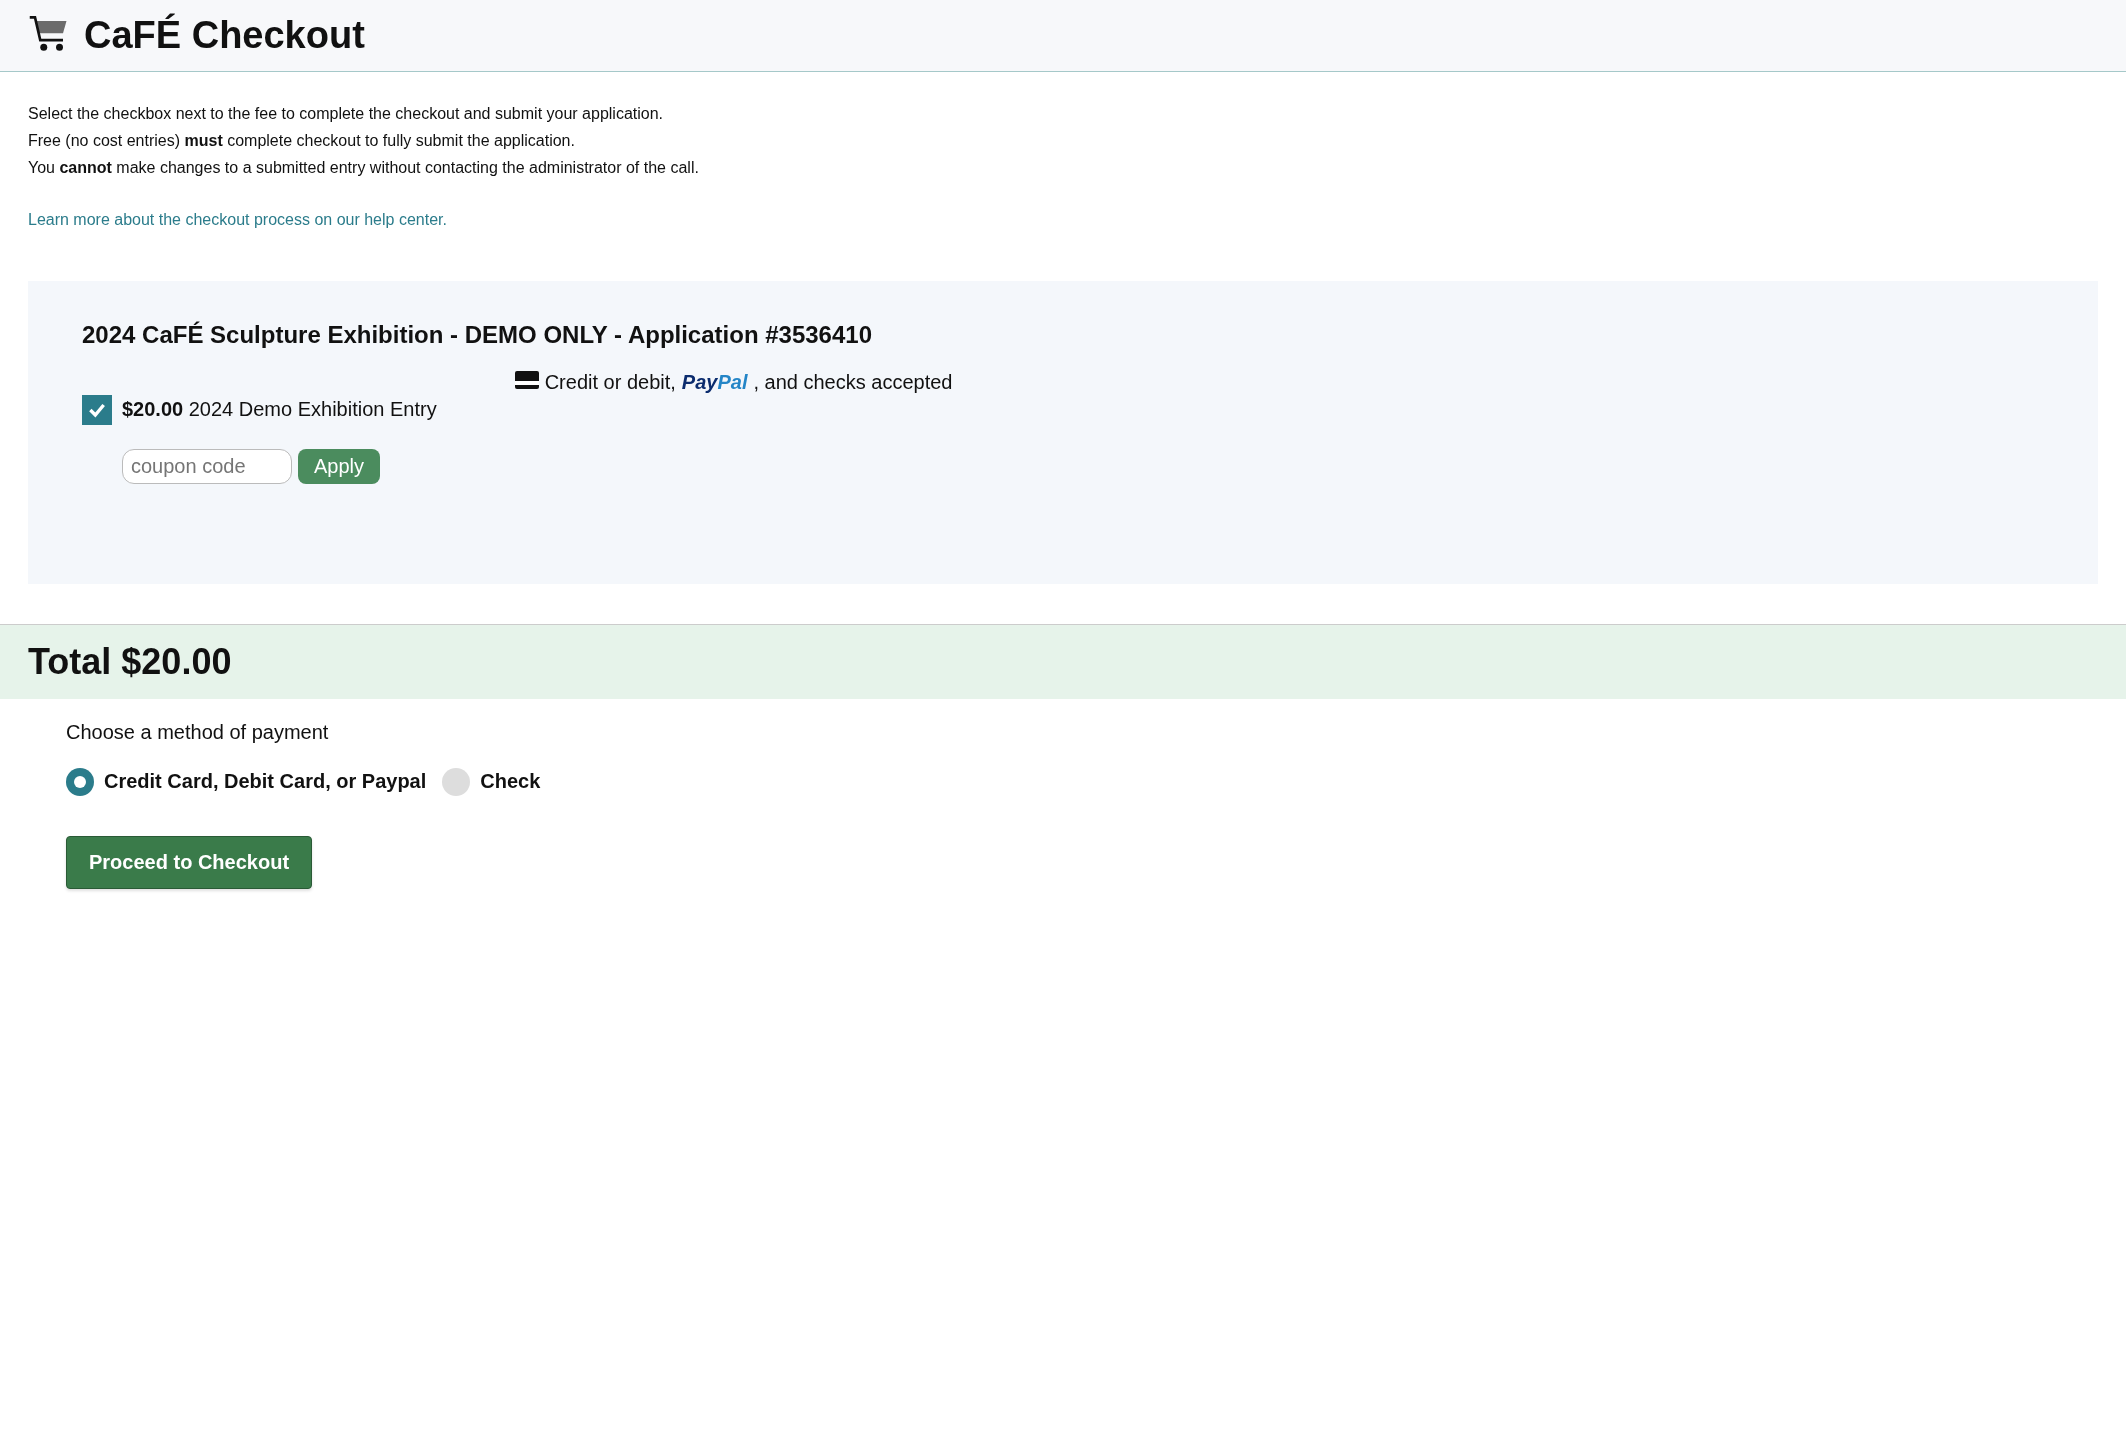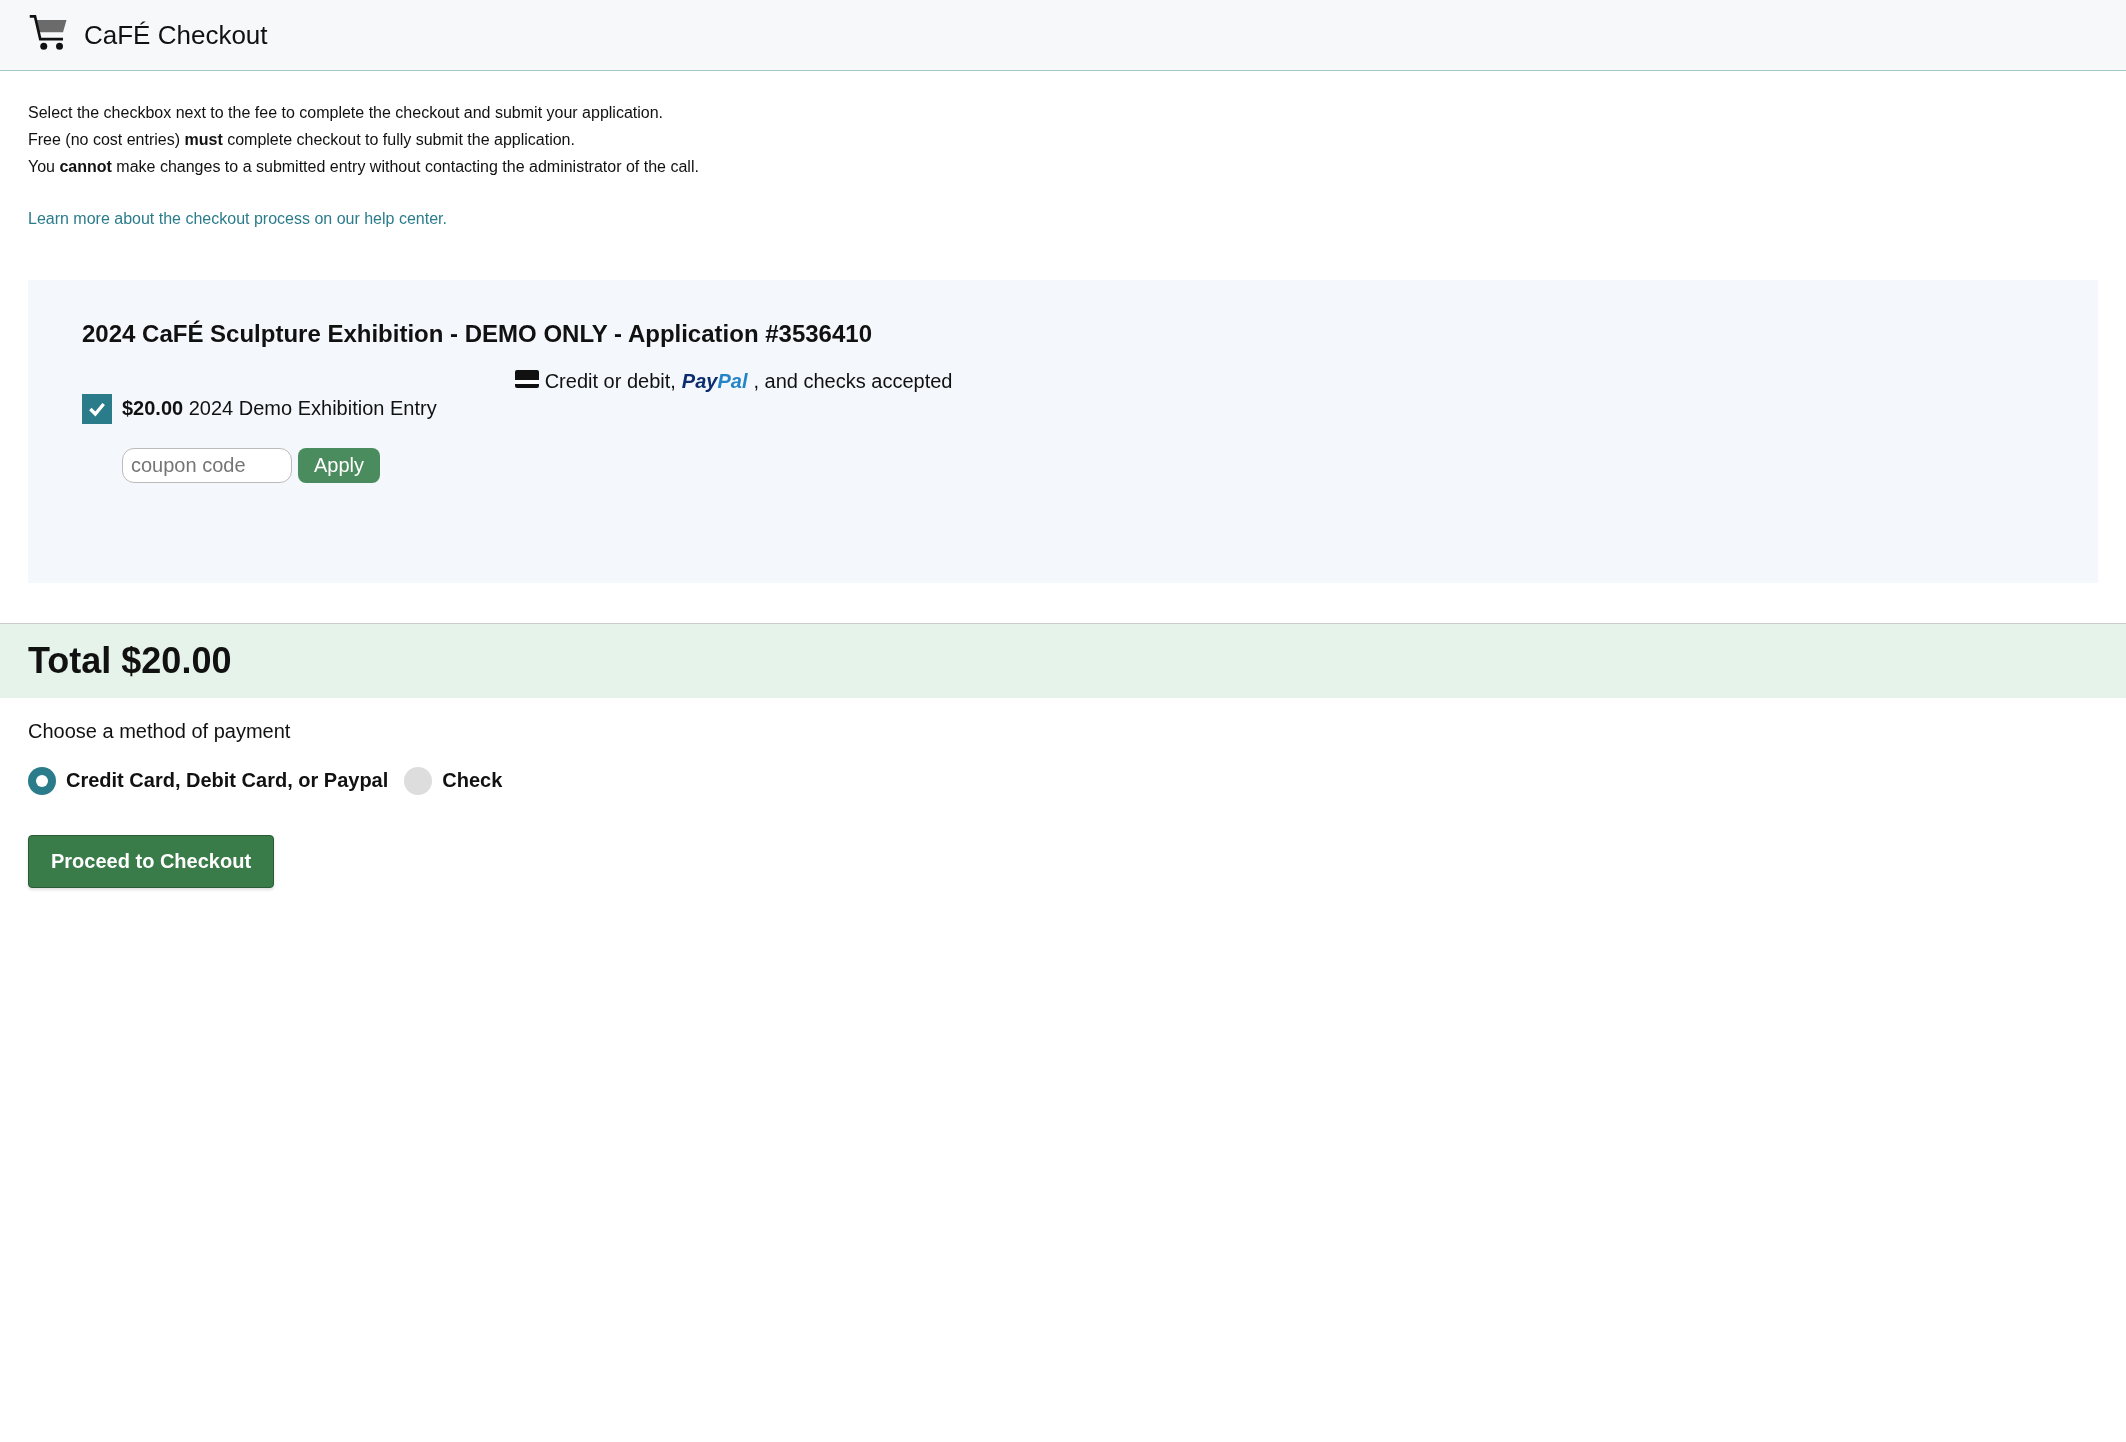--- a/index.html
+++ b/index.html
@@ -1,18 +1,18 @@
 <!DOCTYPE html>
 <html><head>
   <meta charset="utf-8">
   <style>
     * { box-sizing: border-box; margin: 0; padding: 0; }
     body { font-family: -apple-system, BlinkMacSystemFont, "Segoe UI", Helvetica, Arial, sans-serif; color: #111; }
     .header { background: #f7f8fa; border-bottom: 1px solid #a5c8c9; padding: 14px 28px; display: flex; align-items: center; gap: 14px; }
-    .header h1 { font-size: 26px; font-weight: 400; }
+    .header h1 { font-size: 38px; font-weight: 700; }
     .cart-icon { width: 42px; height: 38px; }
     .instructions { padding: 28px; font-size: 16px; line-height: 1.7; }
     .instructions p { margin: 0; }
     .link { color: #2b7c8b; text-decoration: none; display: inline-block; margin-top: 24px; }
     .cart-box { background: #f4f7fb; margin: 20px 28px 40px; padding: 40px 54px 100px; }
     .cart-box h2 { font-size: 24px; font-weight: 700; margin-bottom: 22px; }
     .fee-row { display: flex; align-items: flex-start; gap: 28px; }
     .fee-left { flex: 0 0 auto; display: flex; flex-direction: column; gap: 24px; margin-top: 24px; }
     .fee-top { display: flex; align-items: center; gap: 10px; font-size: 20px; }
     .checkbox { width: 30px; height: 30px; background: #2b7c8b; display: flex; align-items: center; justify-content: center; cursor: pointer; flex-shrink: 0; }
@@ -21,21 +21,21 @@
     .coupon-input { font-size: 20px; padding: 4px 8px; border: 1px solid #bbb; border-radius: 12px; width: 170px; }
     .apply-btn { background: #4b8c5e; color: #fff; border: none; border-radius: 8px; padding: 6px 16px; font-size: 20px; cursor: pointer; }
     .accepted-line { display: flex; align-items: center; gap: 6px; font-size: 20px; margin-left: 50px; }
     .card-icon { width: 24px; height: 18px; }
     .paypal { font-style: italic; font-weight: 700; }
     .pay-pay { color: #0b2c6e; }
     .pay-pal { color: #2385c7; }
     hr.sep { border: 0; border-top: 1px solid #ccc; margin: 0; }
     .total-bar { background: #e6f3ea; padding: 16px 28px; }
     .total-bar h2 { font-size: 36px; font-weight: 700; }
-    .payment-section { padding: 22px 28px 40px; }
+    .payment-section { padding: 22px 28px 40px; margin-left: 38px; }
     .payment-section p { font-size: 20px; margin-bottom: 24px; }
     .radio-row { display: flex; align-items: center; gap: 16px; margin-bottom: 40px; }
     .radio-item { display: flex; align-items: center; gap: 10px; font-size: 20px; font-weight: 600; cursor: pointer; }
     .radio { width: 28px; height: 28px; border-radius: 50%; display: flex; align-items: center; justify-content: center; }
     .radio.selected { background: #2b7c8b; }
     .radio.selected::after { content: ""; width: 12px; height: 12px; background: #fff; border-radius: 50%; }
     .radio.unselected { background: #ddd; }
     .proceed-btn { background: #3a7b4a; color: #fff; border: 1px solid #2a5a36; border-radius: 4px; padding: 14px 22px; font-size: 20px; font-weight: 600; cursor: pointer; box-shadow: 0 2px 3px rgba(0,0,0,0.12); }
   </style>
 </head>

